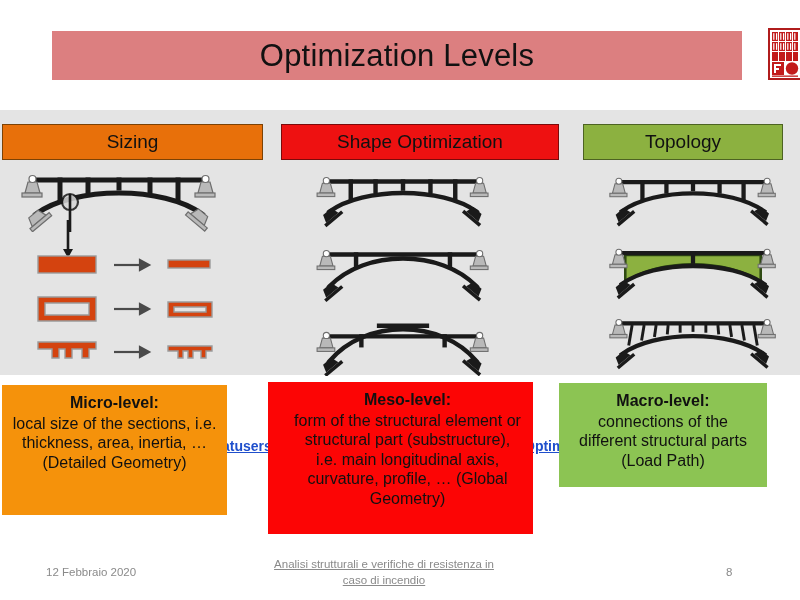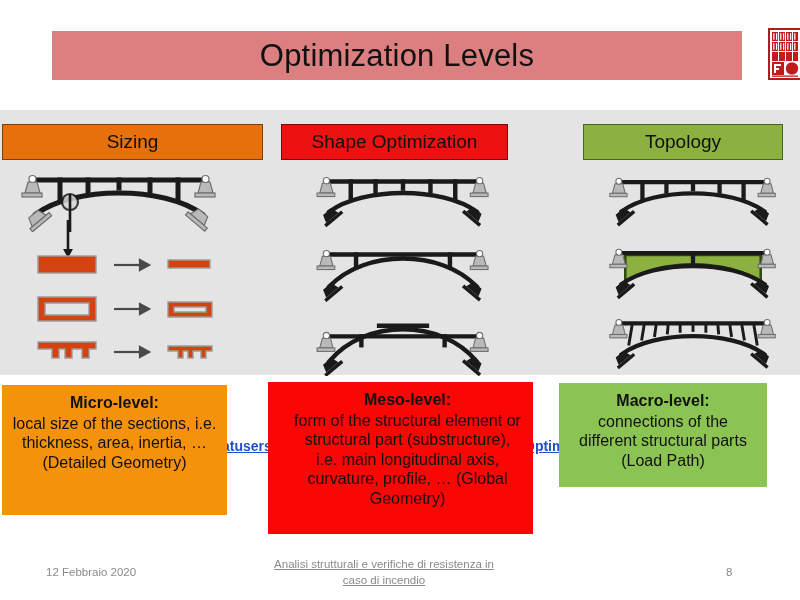--- a/index.html
+++ b/index.html
@@ -34,21 +34,21 @@
     background:#E4E4E4;
   }
 
   
   .hdr{
     position:absolute;height:36px;box-sizing:border-box;
     display:flex;align-items:center;justify-content:center;
     font-size:19px;color:#111;white-space:nowrap;
   }
   .hdr-sizing{left:2px;top:124px;width:261px;background:#E8700A;border:1px solid #7c4205;}
-  .hdr-shape{left:281px;top:124px;width:227px;background:#EE1111;border:1px solid #7c0a0a;}
+  .hdr-shape{left:281px;top:124px;width:278px;background:#EE1111;border:1px solid #7c0a0a;}
   .hdr-topo{left:583px;top:124px;width:200px;background:#8CB140;border:1px solid #4d6322;}
 
   
   .hyperlink{
     position:absolute;top:438px;font-size:14px;font-weight:bold;
     color:#1F4FCC;text-decoration:underline;white-space:nowrap;
   }
   .hl-left{left:222px;}
   .hl-right{left:524px;}
 

